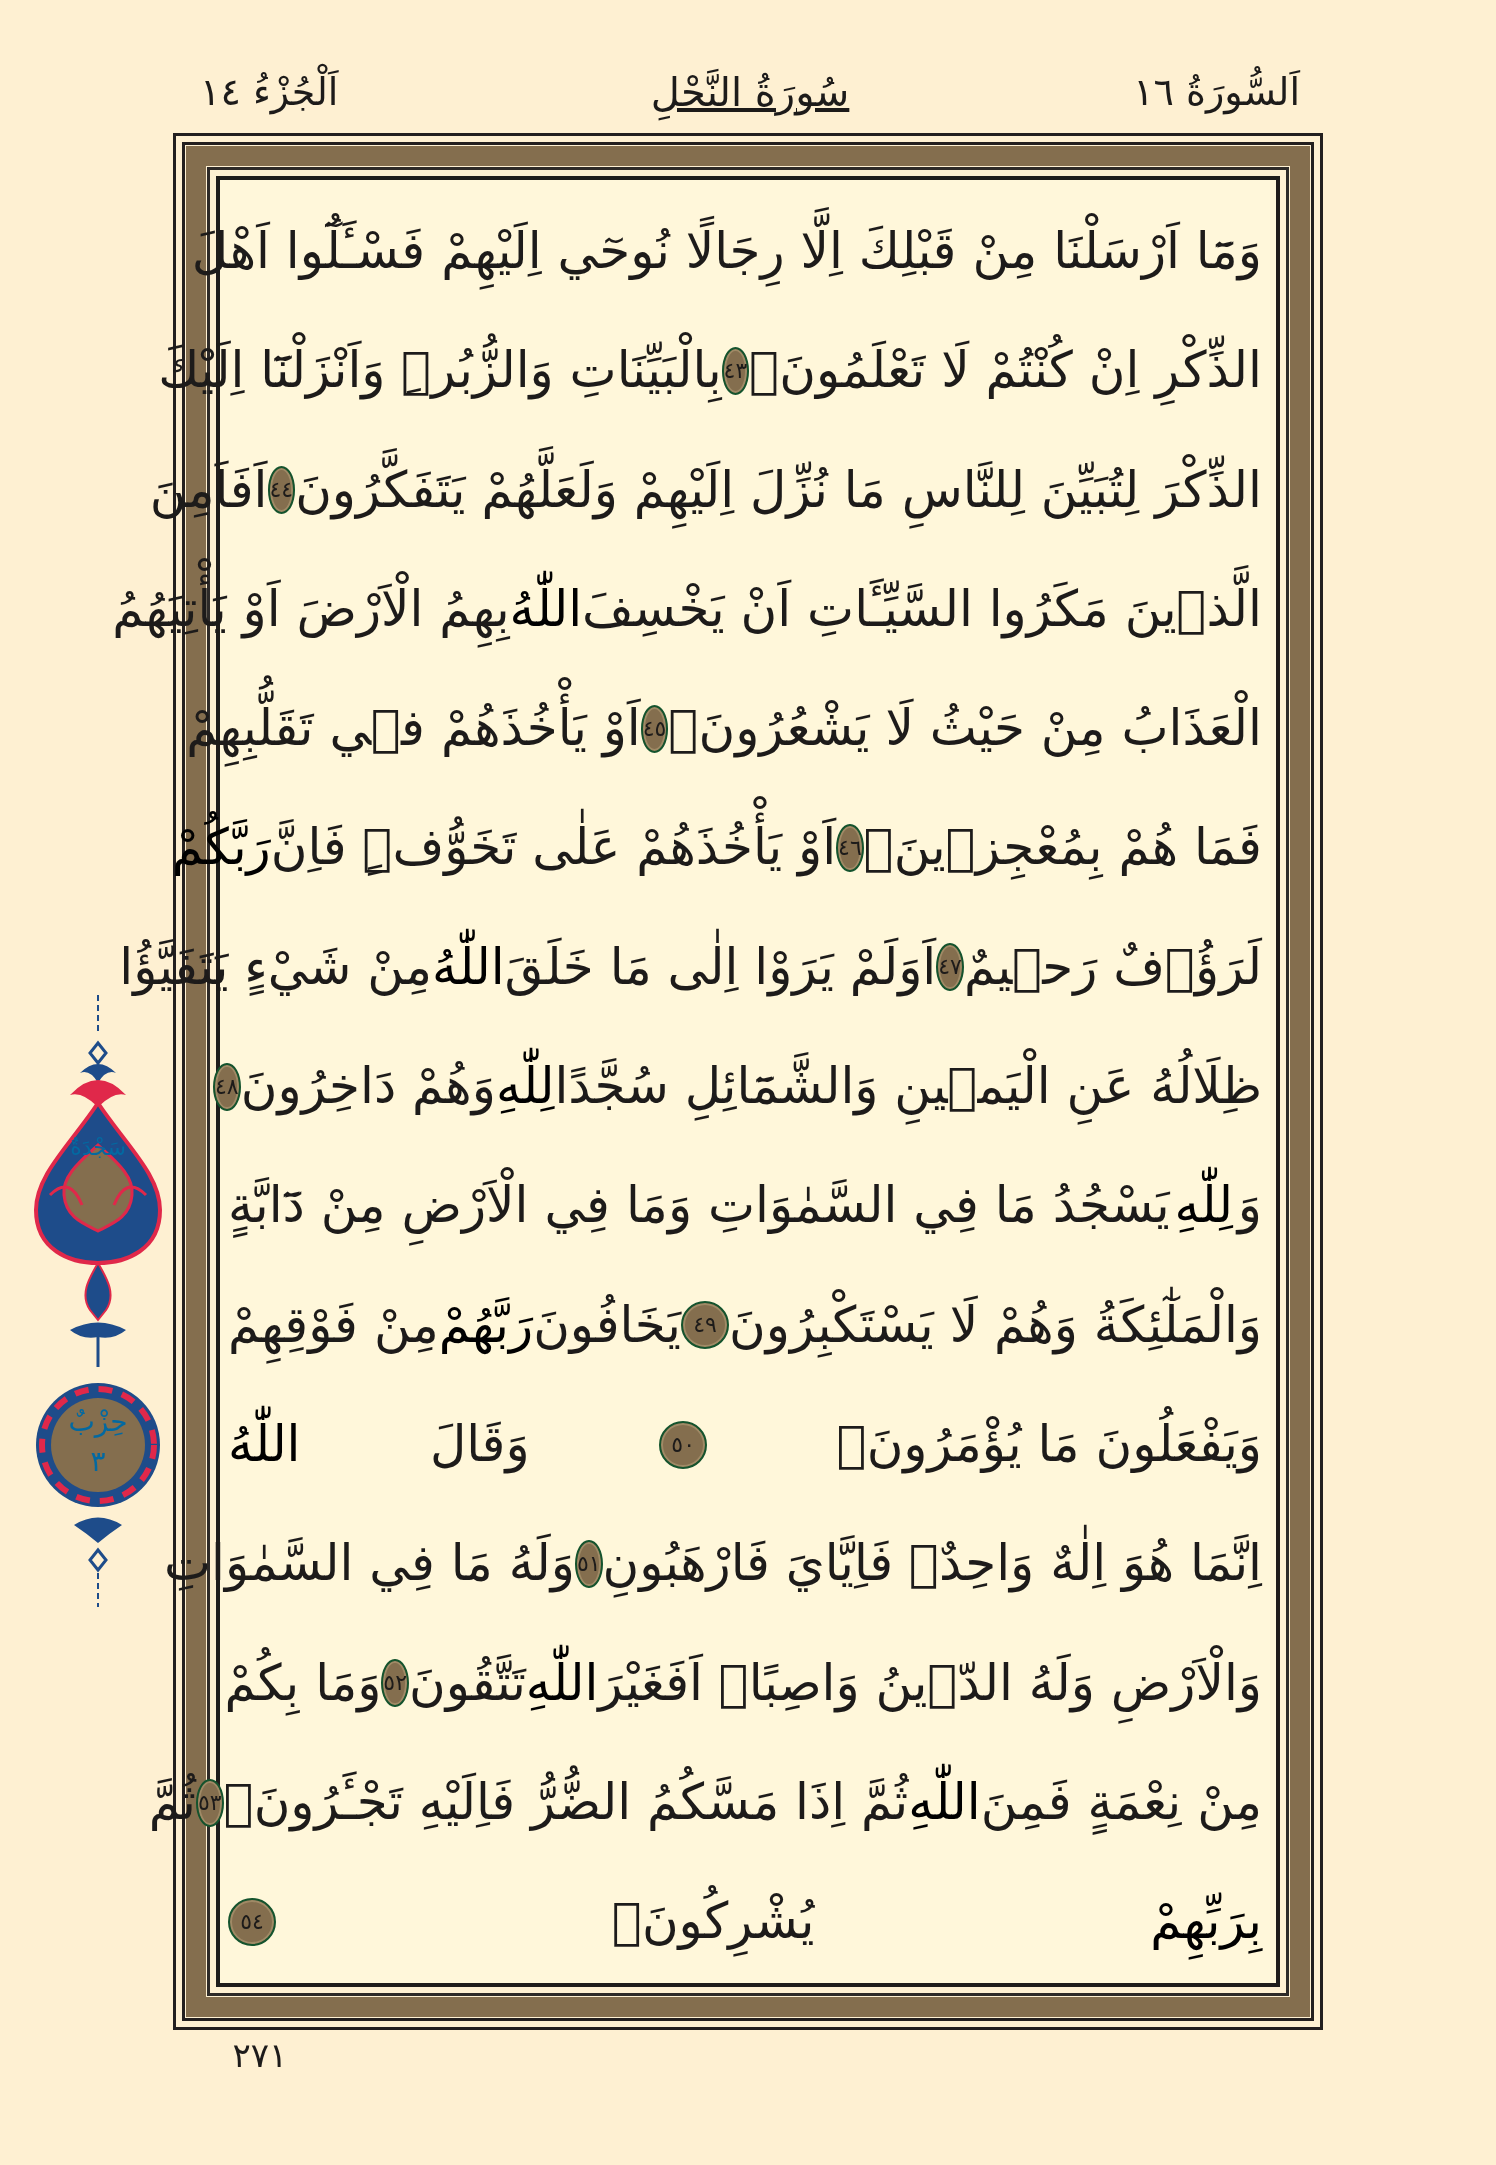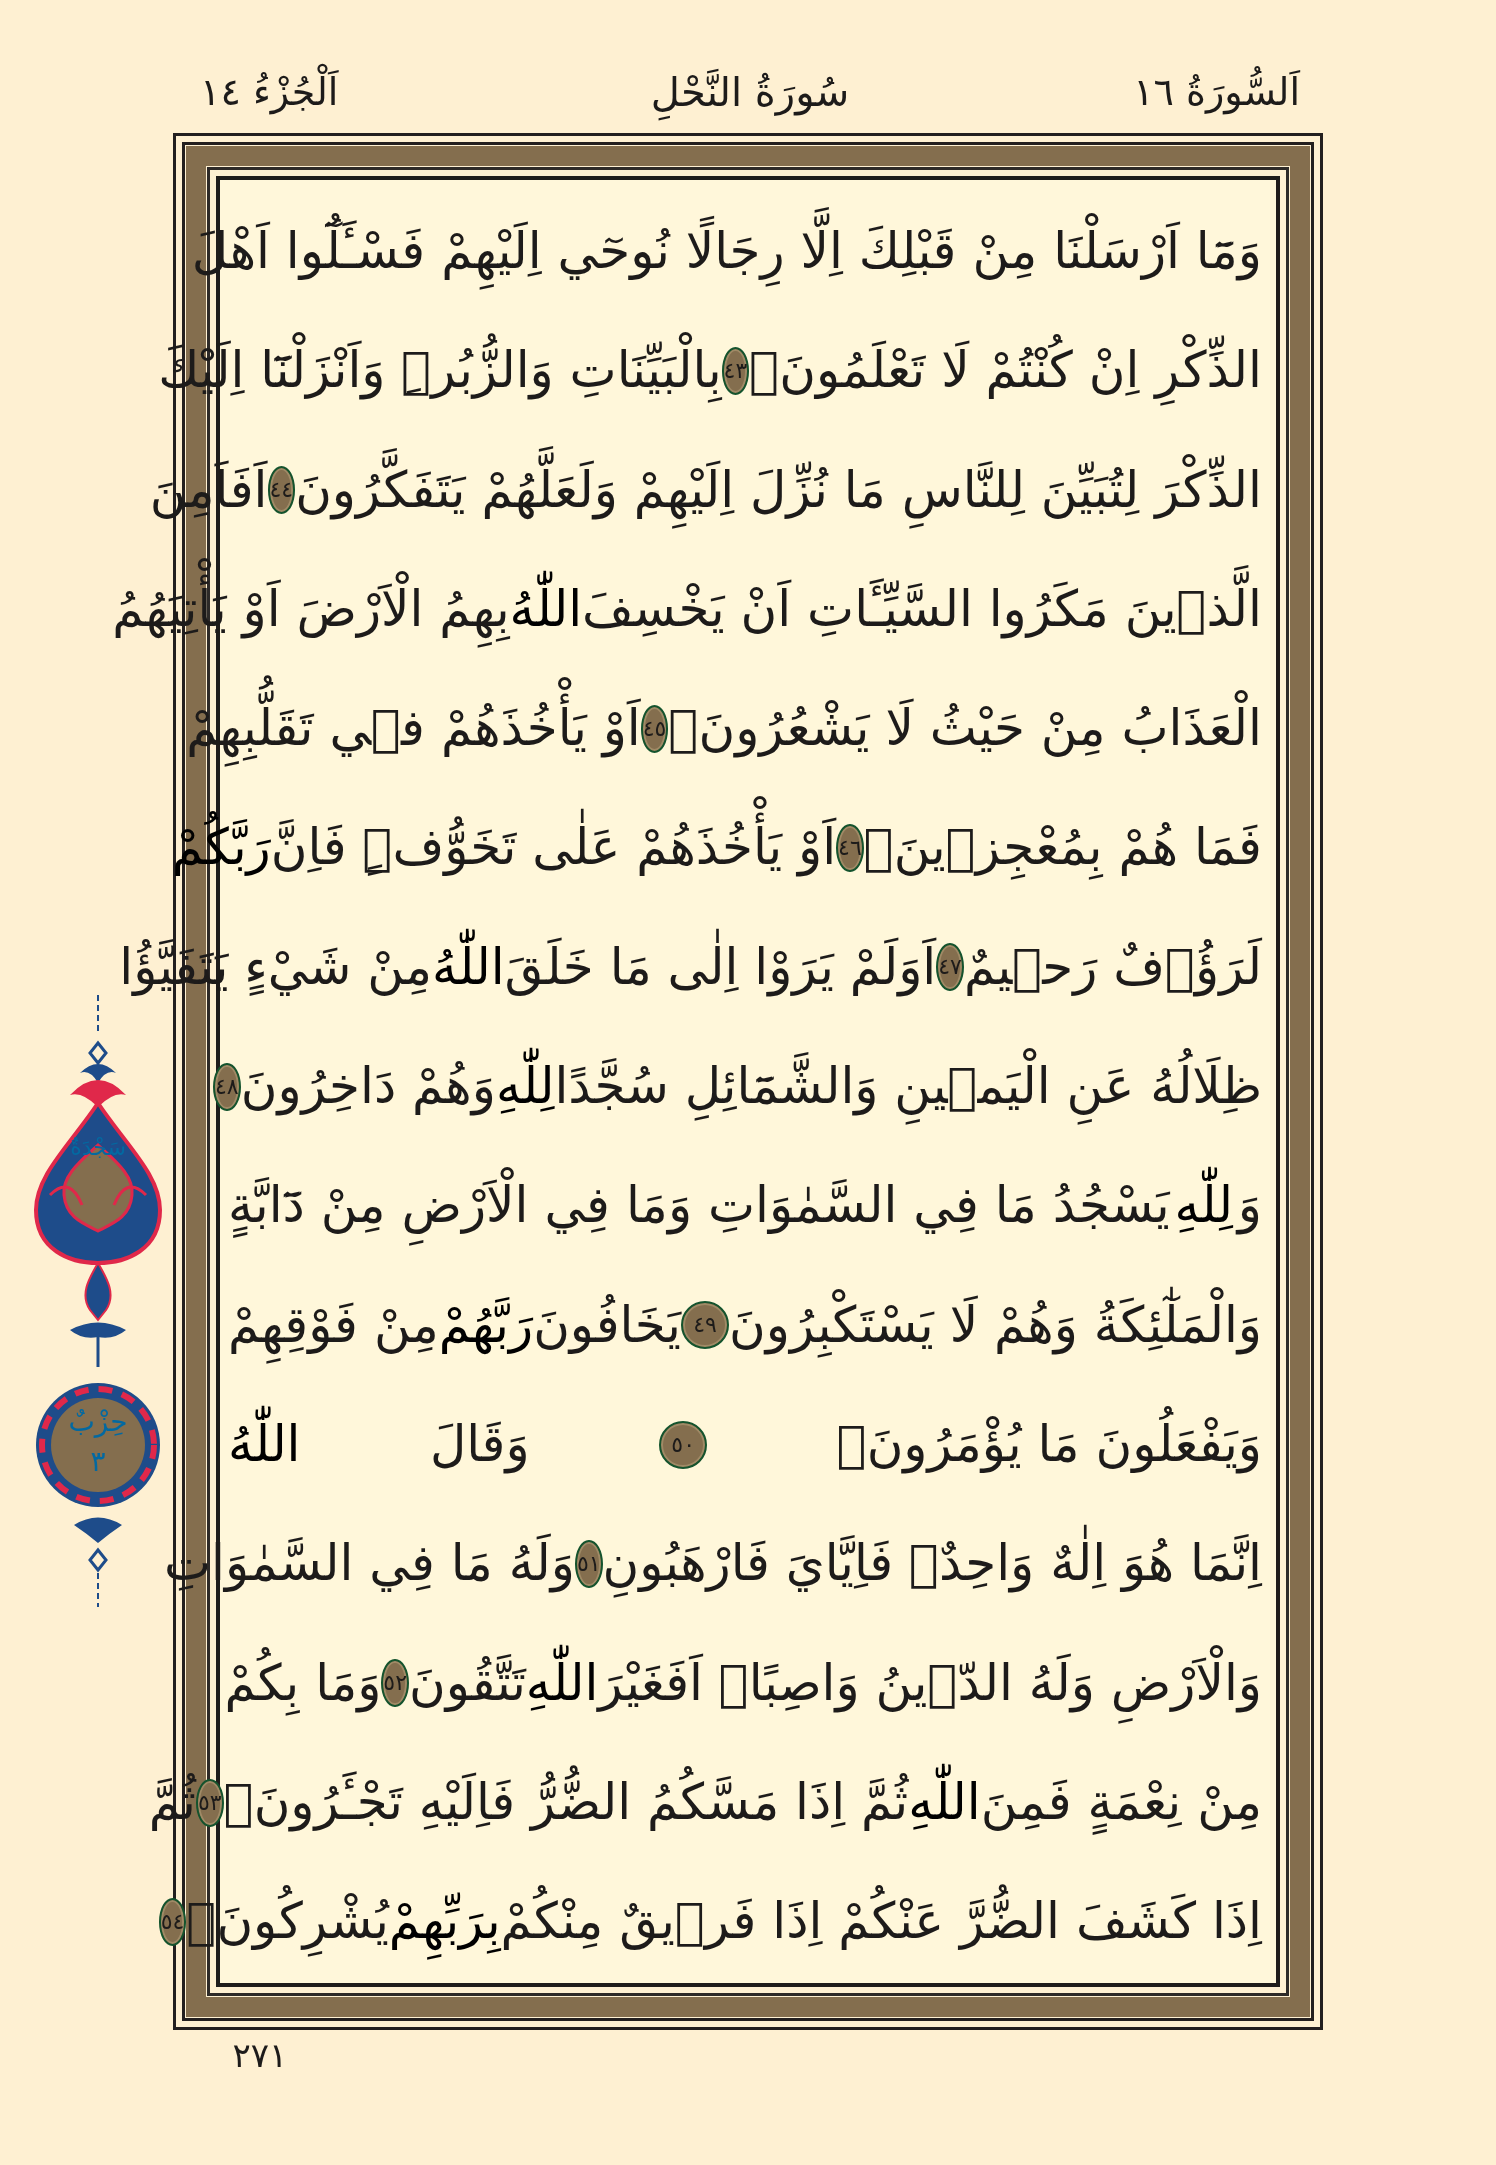--- a/index.html
+++ b/index.html
@@ -1,19 +1,19 @@
 <!DOCTYPE html>
 <html><head>
 <meta charset="utf-8">
 <style>
   html,body{margin:0;padding:0;}
   body{width:1496px;height:2165px;background:#fef0d2;position:relative;overflow:hidden;font-family:"DejaVu Sans",sans-serif;color:#1d1b1a;}
   .hdr{position:absolute;top:62px;height:60px;font-size:38px;line-height:60px;direction:rtl;white-space:nowrap;}
   .hdr-surah-no{left:1150px;width:150px;text-align:right;}
-  .hdr-surah-name{left:600px;width:300px;text-align:center;font-size:40px;}
+  .hdr-surah-name{left:600px;width:300px;text-align:center;font-size:40px;text-decoration:underline;}
   .hdr-juz{left:200px;width:160px;text-align:left;}
   .frame-outer{position:absolute;left:173px;top:133px;width:1150px;height:1897px;box-sizing:border-box;border:3px solid #231f1f;}
   .frame-l2{position:absolute;left:182px;top:142px;width:1132px;height:1879px;box-sizing:border-box;border:3px solid #231f1f;}
   .frame-brown{position:absolute;left:186px;top:146px;width:1124px;height:1871px;box-sizing:border-box;border:20px solid #846e4e;}
   .frame-l3{position:absolute;left:207px;top:167px;width:1082px;height:1829px;box-sizing:border-box;border:3px solid #2d2a28;}
   .frame-inner{position:absolute;left:216px;top:176px;width:1064px;height:1811px;box-sizing:border-box;border:4px solid #1f1c1b;background:#fff7da;}
   .text-area{position:absolute;left:228px;top:192px;width:1034px;direction:rtl;}
   .line{height:119.3px;line-height:119.3px;font-size:50px;display:flex;justify-content:space-between;align-items:center;white-space:nowrap;direction:rtl;}
   .seg{display:inline-block;}
   .red{color:#000000;}
@@ -110,21 +110,20 @@
         <span class="seg">وَمَا بِكُمْ</span>
       </div>
       <div class="line">
         <span class="seg">مِنْ نِعْمَةٍ فَمِنَ</span>
         <span class="seg red">اللّٰهِ</span>
         <span class="seg">ثُمَّ اِذَا مَسَّكُمُ الضُّرُّ فَاِلَيْهِ تَجْـَٔرُونَۚ</span>
         <span class="ayah">٥٣</span>
         <span class="seg">ثُمَّ</span>
       </div>
       <div class="line">
-        <span class="seg">اِذَا كَشَفَ الضُّرَّ عَنْكُمْ اِذَا فَر۪يقٌ مِنْكُمْ</span>
         <span class="seg red">بِرَبِّهِمْ</span>
         <span class="seg">يُشْرِكُونَۙ</span>
         <span class="ayah">٥٤</span>
       </div>
     </div>
 
   <div class="ornament">
     <svg width="136" height="612" viewBox="0 0 136 612">
       <line x1="68" y1="0" x2="68" y2="40" stroke="#1e4c8a" stroke-width="2" stroke-dasharray="6 4"></line>
       <polygon points="68,48 76,58 68,68 60,58" fill="none" stroke="#1e4c8a" stroke-width="3"></polygon>

